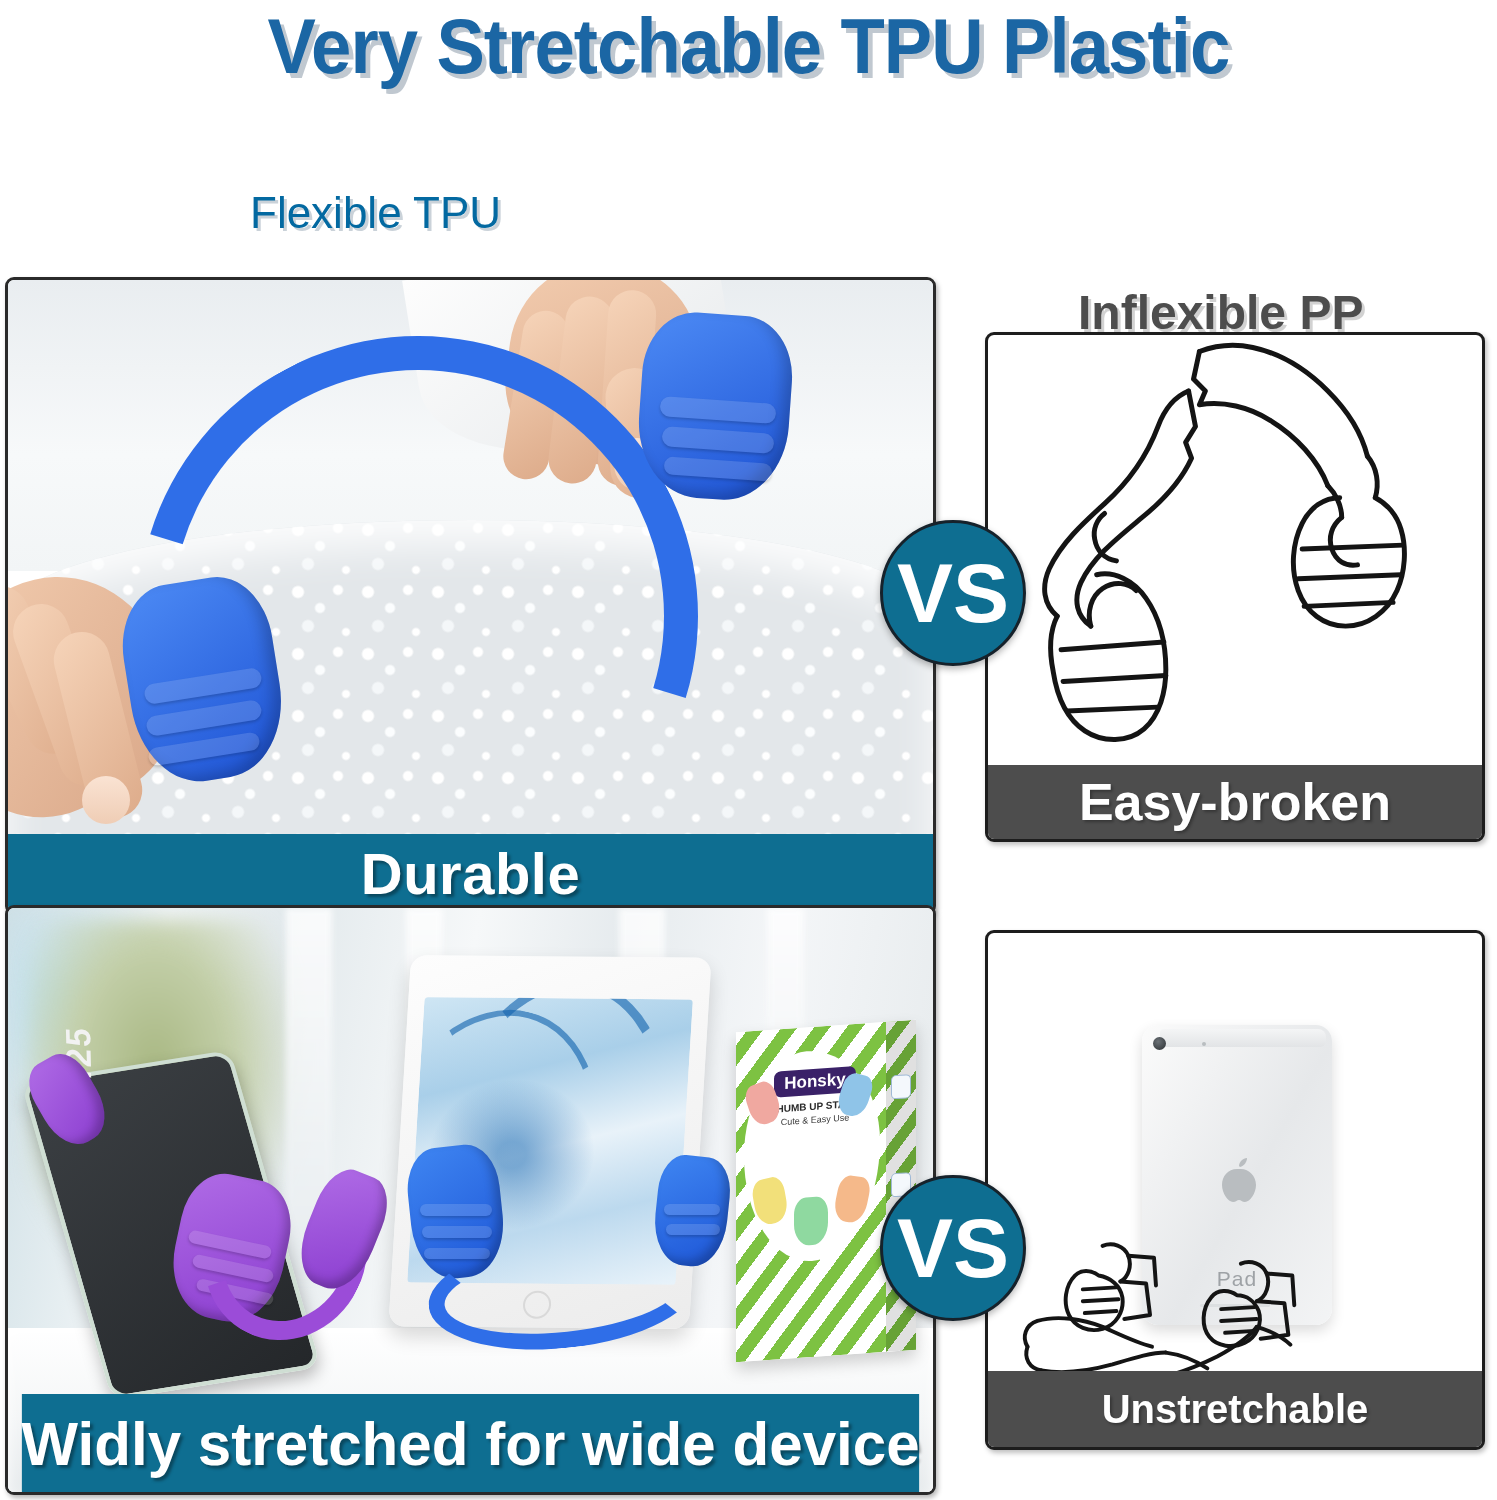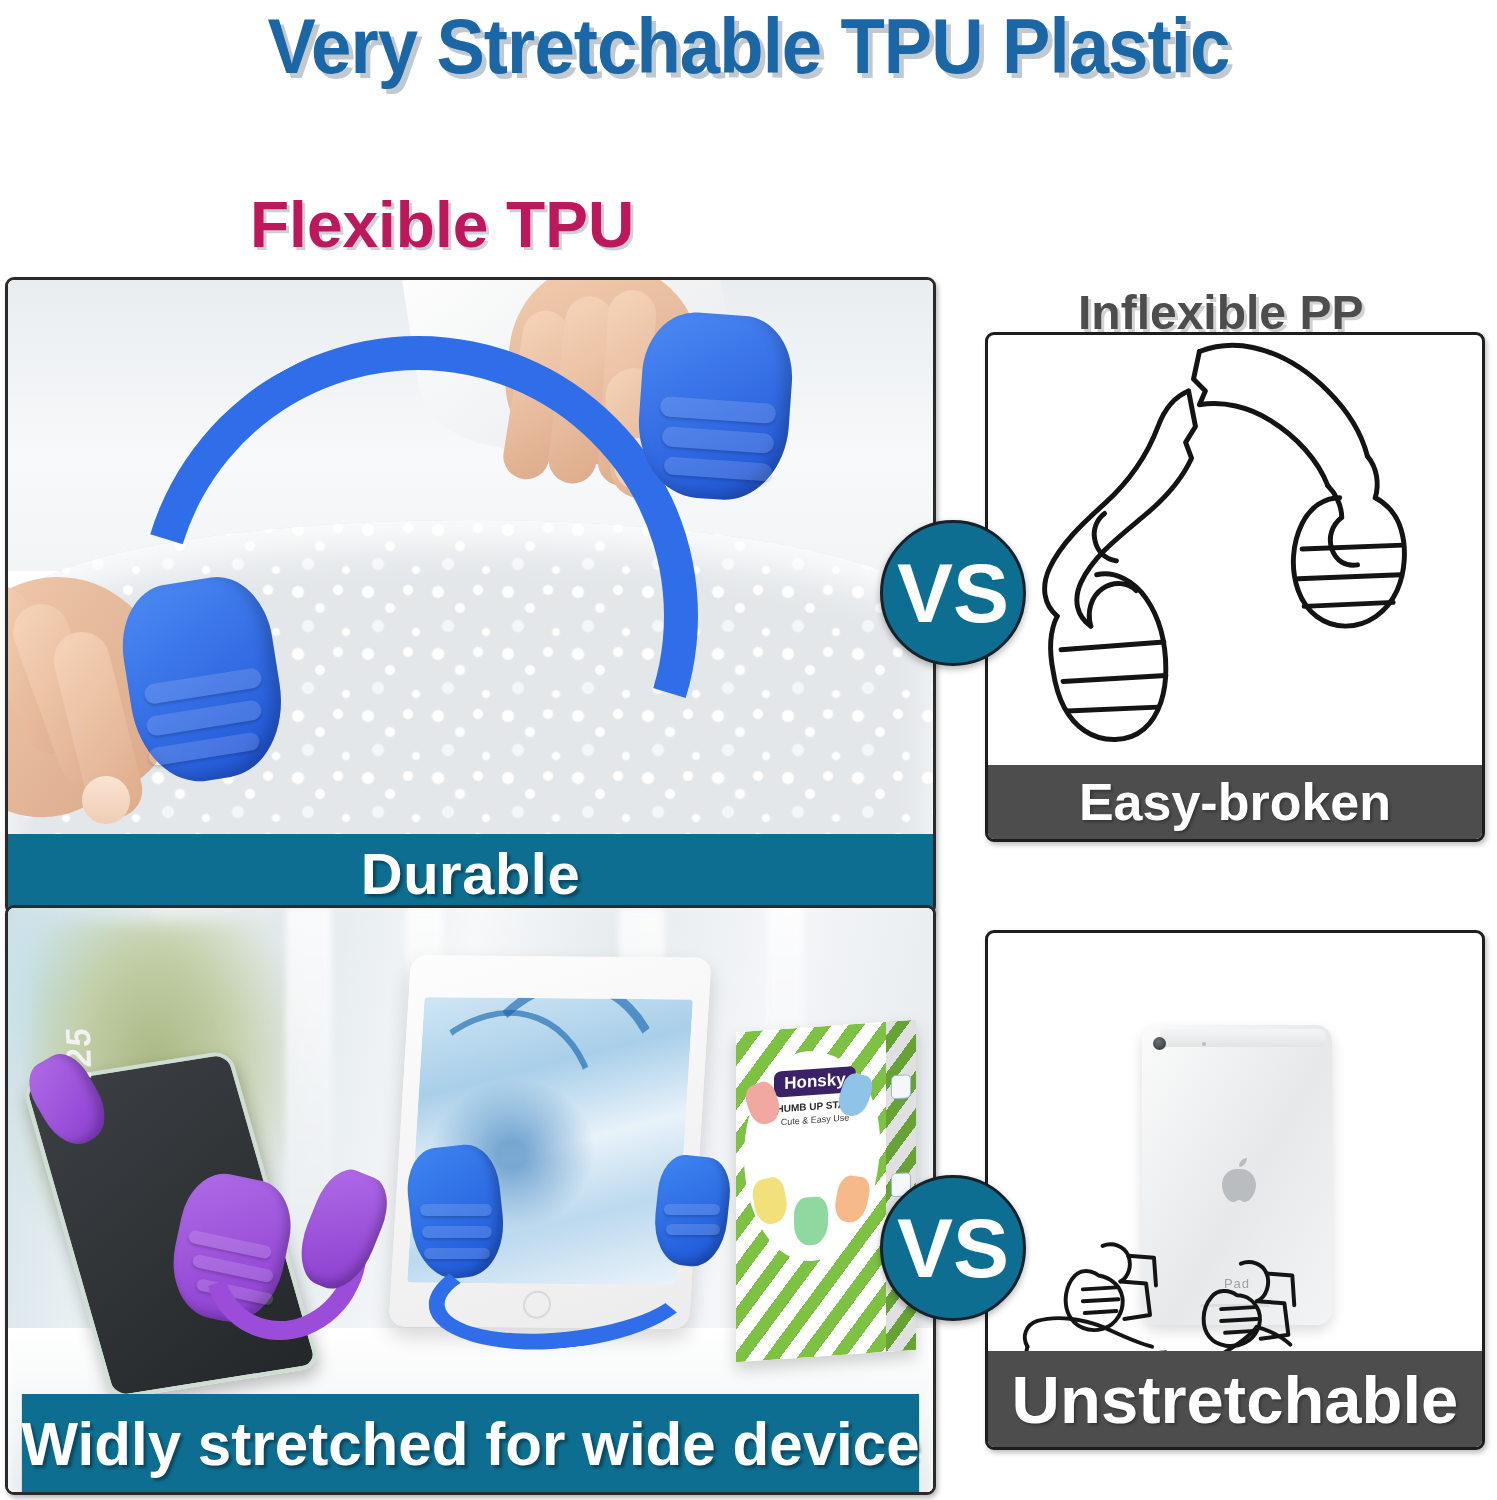--- a/index.html
+++ b/index.html
@@ -12,21 +12,21 @@
     text-align:center; font-weight:bold; font-size:78px; line-height:92px;
     letter-spacing:-1px; color:#1B66A4;
     transform:scaleX(.93); transform-origin:50% 0;
     text-shadow:5px 5px 0 rgba(140,155,170,.55);
     white-space:nowrap;
   }
 
   
   .lbl-flex{
     position:absolute; left:250px; top:188px;
-    font-size:64px; font-weight:bold; color:#be185d;
+    font-size:44px; font-weight:normal; color:#0369a1;
     text-shadow:3px 3px 0 rgba(150,165,180,.5);
     white-space:nowrap;
   }
   .lbl-pp{
     position:absolute; left:1078px; top:249px;
     font-size:48px; font-weight:bold; color:#4D4D4D;
     text-shadow:3px 3px 0 rgba(165,165,165,.5);
     white-space:nowrap;
     margin-top:36px;
   }
@@ -56,21 +56,21 @@
     display:flex; align-items:center; justify-content:center;
     color:#ffffff; font-weight:bold; white-space:nowrap;
   }
   .cap-teal{ background:#0E6E91; }
   .cap-gray{ background:#4D4D4D; }
   .cap-tl{ height:78px; font-size:58px; letter-spacing:.5px;
            text-shadow:3px 3px 3px rgba(0,0,0,.35); }
   .cap-tr{ height:74px; font-size:52px; text-shadow:2px 2px 3px rgba(0,0,0,.3); }
   .cap-bl{ height:98px; font-size:62px; transform:scaleX(.97);
            text-shadow:3px 3px 3px rgba(0,0,0,.35); }
-  .cap-br{ height:96px; font-size:67px; text-shadow:2px 2px 3px rgba(0,0,0,.3); }
+  .cap-br{ height:76px; font-size:40px; text-shadow:2px 2px 3px rgba(0,0,0,.3); }
 
   
   .vs{
     position:absolute; border-radius:50%;
     background:#0E6E91; border:3px solid #16222b;
     display:flex; align-items:center; justify-content:center;
     color:#fff; font-weight:bold; z-index:40;
     box-shadow:0 3px 7px rgba(0,0,0,.3);
   }
   #vs-top{ left:880px; top:520px; width:146px; height:146px; font-size:84px; }
@@ -314,21 +314,21 @@
       <div style="position:absolute;left:11px;top:12px;width:13px;height:13px;border-radius:50%;
                   background:radial-gradient(circle at 40% 35%,#6b7176,#2b2f33);"></div>
       <div style="position:absolute;left:60px;top:17px;width:4px;height:4px;border-radius:50%;background:#b9bdc0;"></div>
 
       <svg style="position:absolute;left:73px;top:130px;" width="44" height="50" viewBox="0 0 44 50">
         <path d="M22 14 C13 14 7 21 7 30 C7 38 13 47 18 47 C21 47 22 45 24 45
                  C26 45 27 47 30 47 C35 47 41 38 41 30 C41 21 34 14 26 14 Z" fill="#b9bdc0"></path>
         <path d="M25 12 C29 11 32 7 32 3 C28 3 24 7 24 11 Z" fill="#b9bdc0"></path>
       </svg>
       <div style="position:absolute;left:0;right:0;bottom:34px;text-align:center;
-                  color:#9ea2a6;font-size:13px;letter-spacing:1px;">Pad</div>
+                  color:#9ea2a6;font-size:21px;letter-spacing:1px;">Pad</div>
       <div style="position:absolute;left:58px;bottom:18px;width:70px;height:3px;
                   background:#dcdfe1;border-radius:2px;"></div>
     </div>
 
     <svg viewBox="0 0 500 200" width="494" height="200" style="position:absolute;left:0;top:286px;">
       <g class="ink" stroke-width="4">
         <path d="M40 128 C34 118 38 106 50 102 C70 96 96 100 116 108 C134 116 150 124 166 128"></path>
         <path d="M40 128 C36 140 42 150 54 152 C76 156 104 152 126 146 C146 140 164 134 180 134"></path>
         <path d="M54 152 C74 164 108 170 140 166 C176 162 208 150 232 138
                  C250 128 264 118 272 108"></path>

